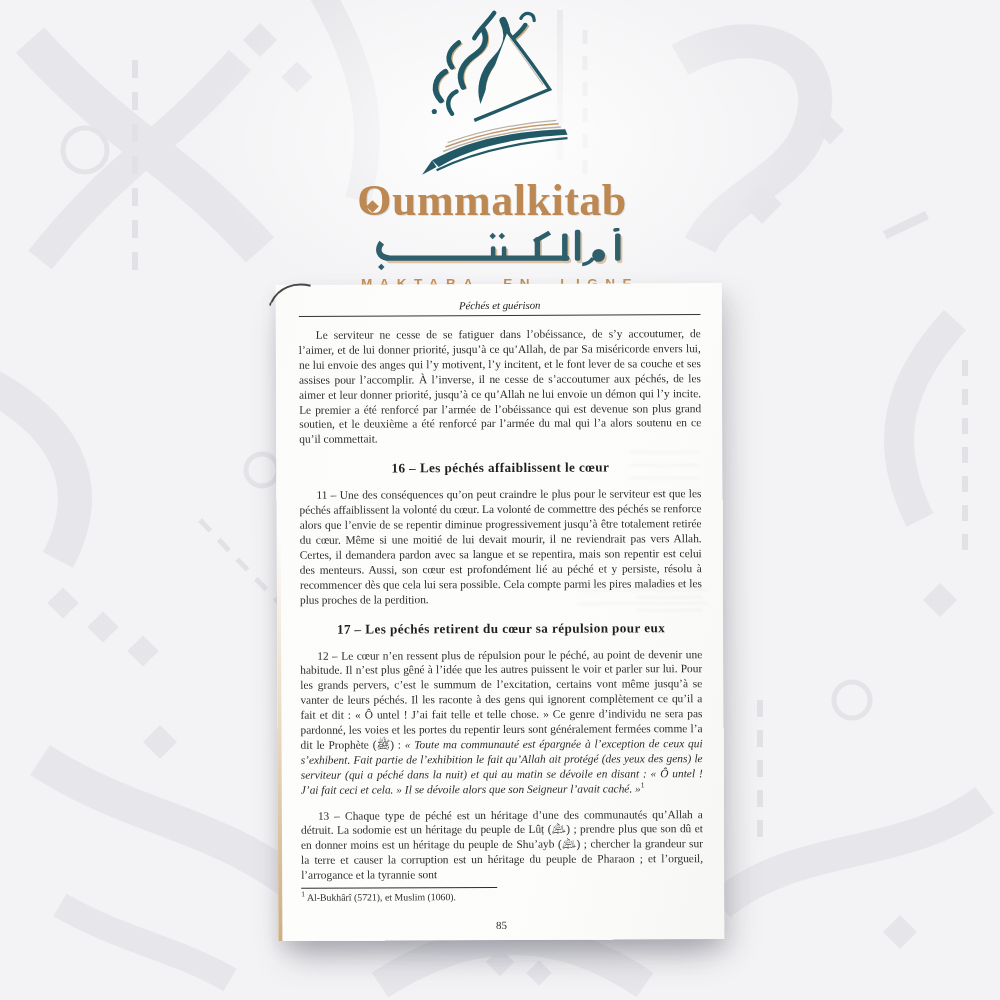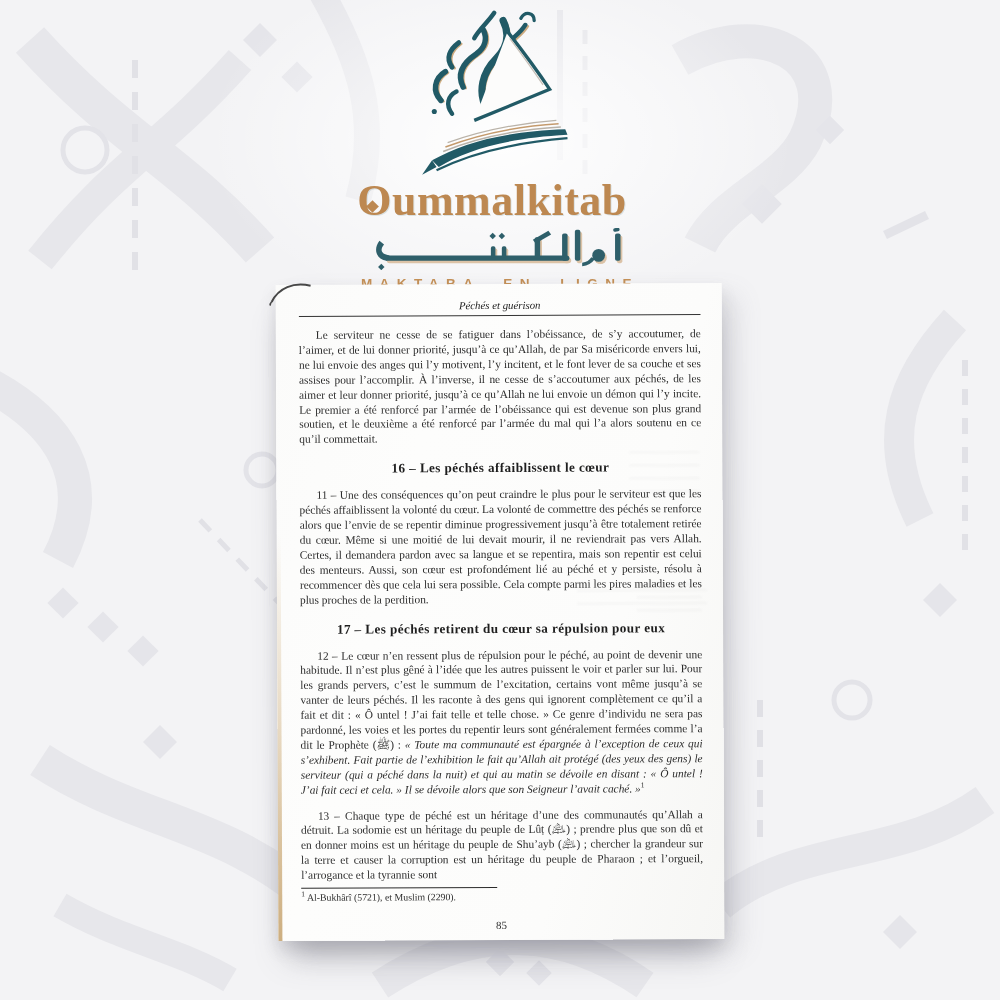--- a/index.html
+++ b/index.html
@@ -199,21 +199,21 @@
 
       <h2 class="section-heading">17 – Les péchés retirent du cœur sa répulsion pour eux</h2>
 
       <p class="body-par"><span>12 – Le cœur n’en ressent plus de répulsion pour le péché, au point de devenir une habitude. Il n’est plus gêné à l’idée que les autres puissent le voir et parler sur lui. Pour les grands pervers, c’est le summum de l’excitation, certains vont même jusqu’à se vanter de leurs péchés. Il les raconte à des gens qui ignorent complètement ce qu’il a fait et dit : « Ô untel ! J’ai fait telle et telle chose. » Ce genre d’individu ne sera pas pardonné, les voies et les portes du repentir leurs sont généralement fermées comme l’a dit le Prophète (ﷺ) :</span> <span class="q-italic">« Toute ma communauté est épargnée à l’exception de ceux qui s’exhibent. Fait partie de l’exhibition le fait qu’Allah ait protégé (des yeux des gens) le serviteur (qui a péché dans la nuit) et qui au matin se dévoile en disant : « Ô untel ! J’ai fait ceci et cela. » Il se dévoile alors que son Seigneur l’avait caché. »</span><sup>1</sup></p>
 
       <p class="body-par">13 – Chaque type de péché est un héritage d’une des communautés qu’Allah a détruit. La sodomie est un héritage du peuple de Lûṭ (﵇) ; prendre plus que son dû et en donner moins est un héritage du peuple de Shu’ayb (﵇) ; chercher la grandeur sur la terre et causer la corruption est un héritage du peuple de Pharaon ; et l’orgueil, l’arrogance et la tyrannie sont</p>
     </div>
 
     <div class="footnote-block">
       <hr class="footnote-rule">
-      <div class="footnote-text"><sup>1</sup> <span>Al-Bukhârî (5721), et Muslim (2290).</span></div>
+      <div class="footnote-text"><sup>1</sup> <span>Al-Bukhârî (5721), et Muslim (1060).</span></div>
     </div>
 
     <div class="page-number">85</div>
 
     <div class="ghost g1"></div>
     <div class="ghost g2"></div>
     <div class="ghost g3"></div>
     <div class="ghost g4"></div>
   </div>
 

